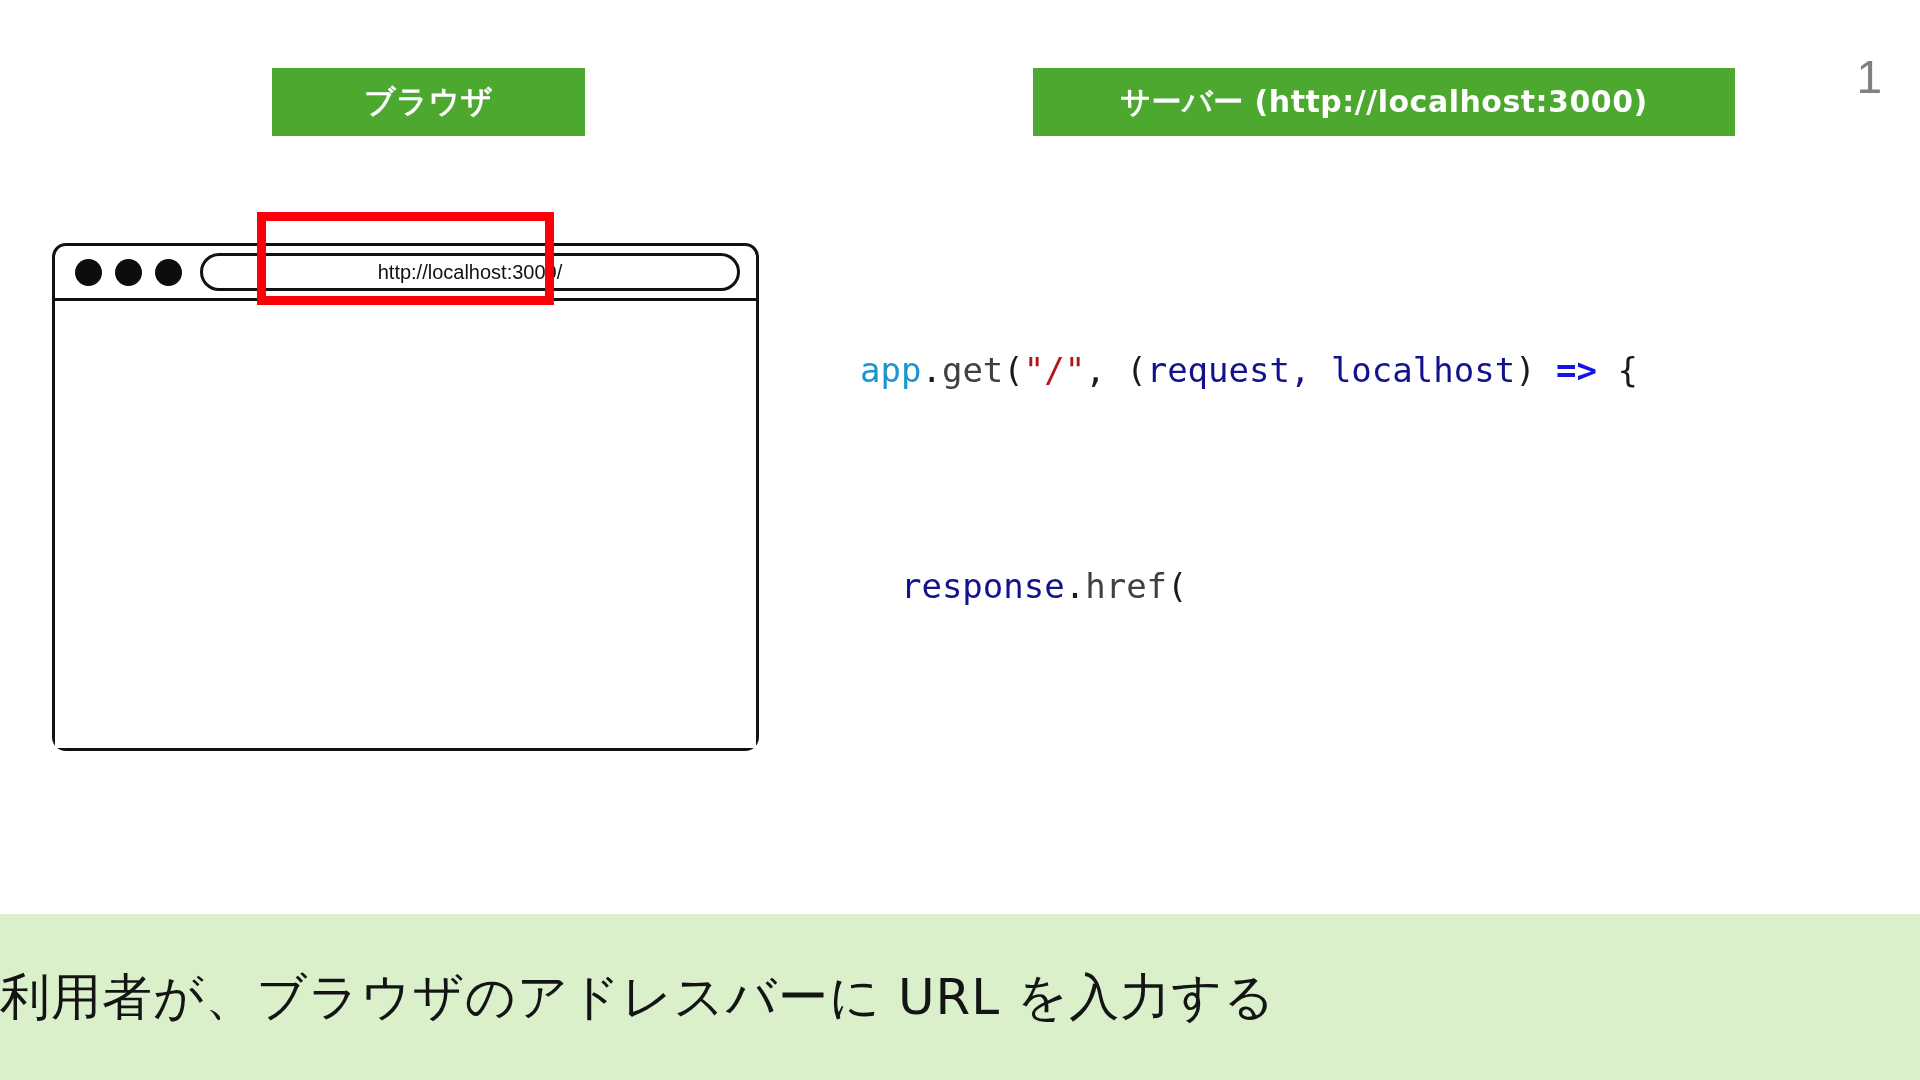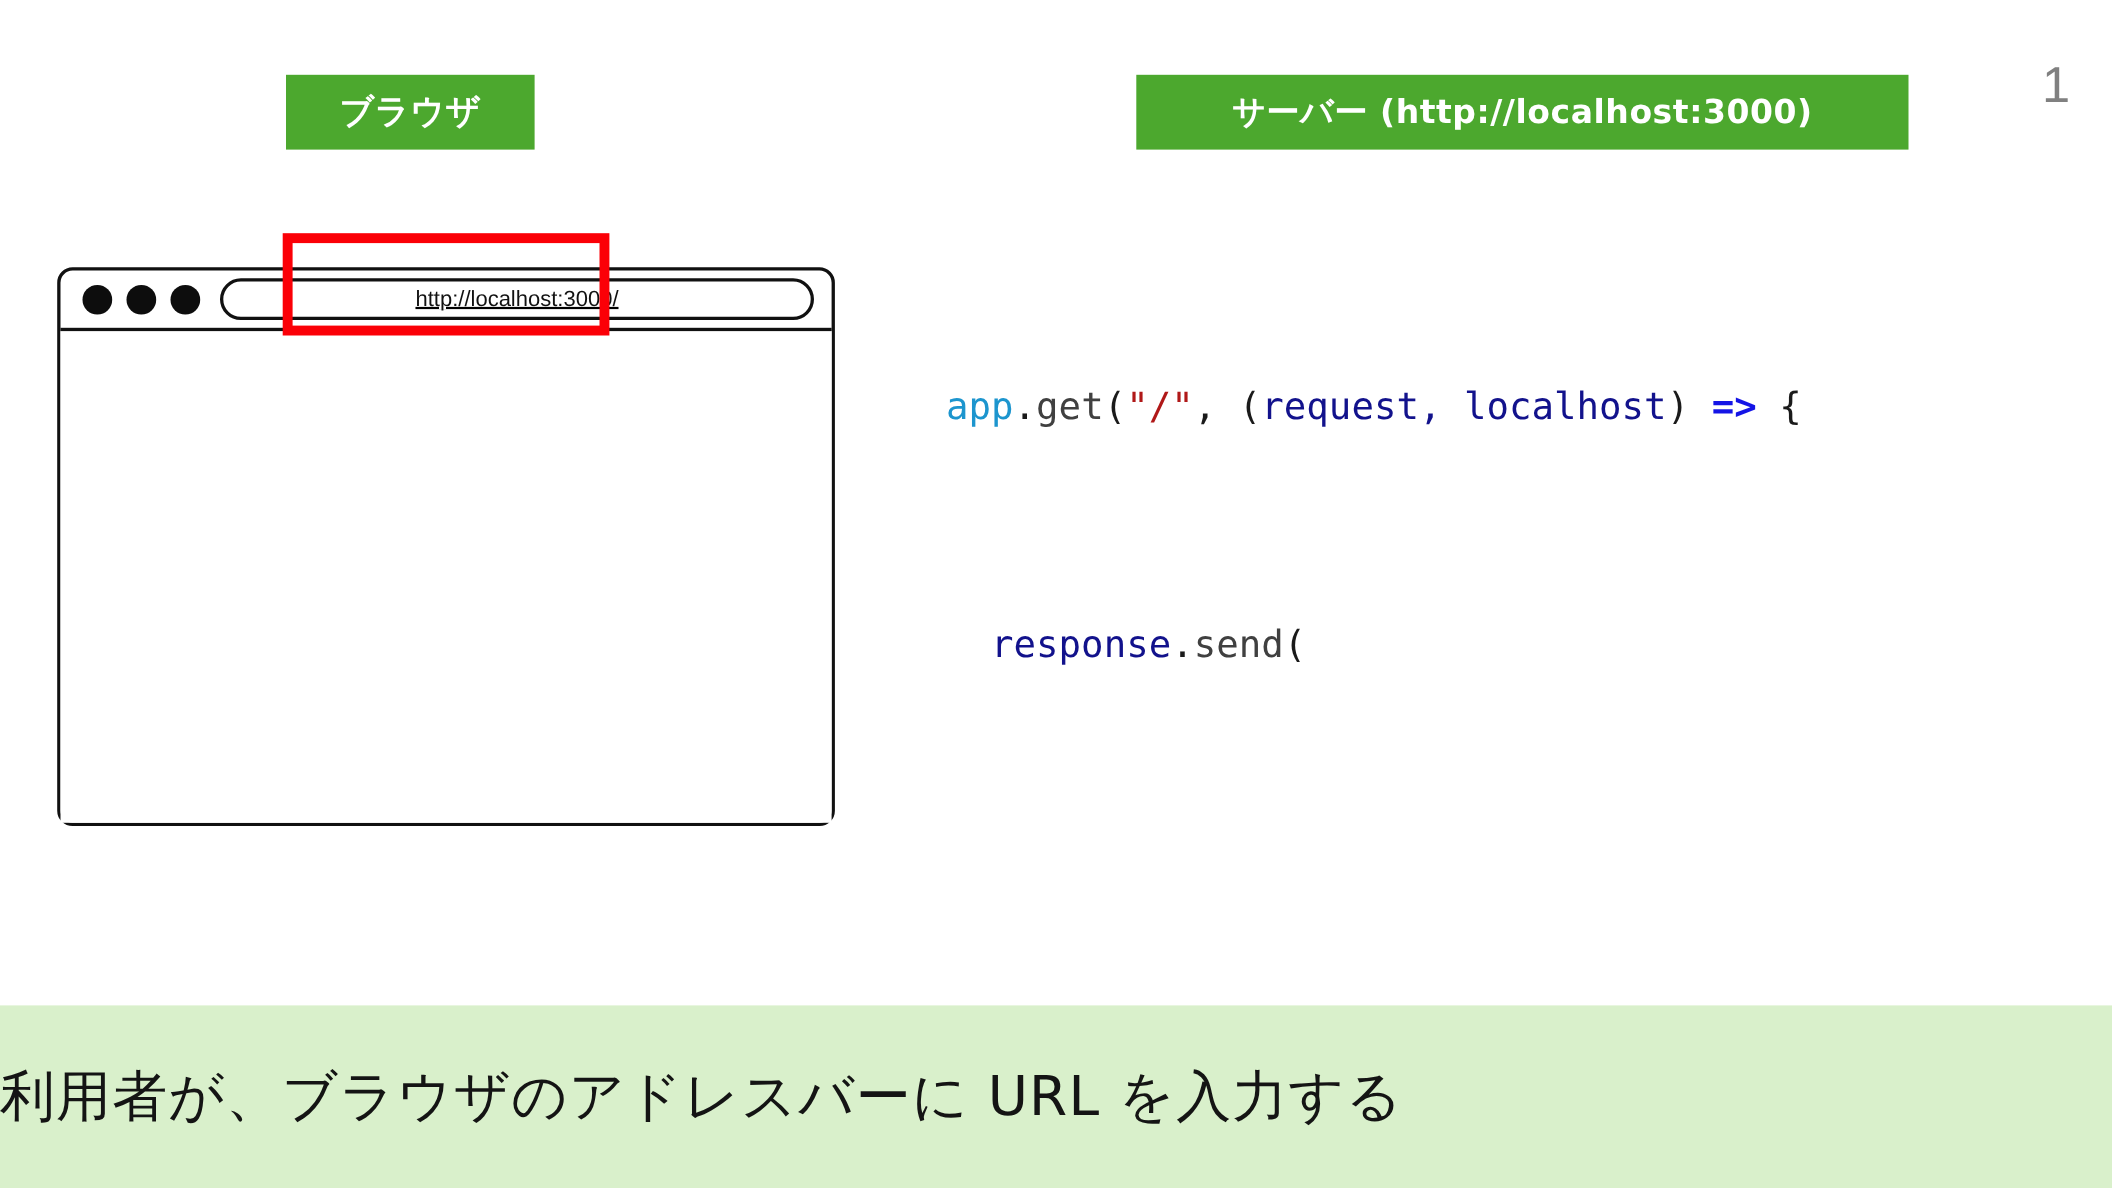--- a/index.html
+++ b/index.html
@@ -33,23 +33,23 @@
     background: #4CA82E;
     color: #ffffff;
     font-weight: bold;
     display: flex;
     align-items: center;
     justify-content: center;
     letter-spacing: 0.5px;
     font-family: "DejaVu Sans", "Liberation Sans", sans-serif;
   }
   #browser-header {
-    left: 260px;
+    left: 272px;
     top: 68px;
-    width: 226px;
+    width: 313px;
     height: 68px;
     font-size: 31px;
   }
   #server-header {
     left: 1033px;
     top: 68px;
     width: 702px;
     height: 68px;
     font-size: 30px;
   }
@@ -66,21 +66,20 @@
     box-sizing: border-box;
     background: #ffffff;
   }
   #browser-chrome {
     position: relative;
     height: 55px;
     border-bottom: 3px solid #111111;
     display: flex;
     align-items: center;
     box-sizing: border-box;
-    text-decoration: underline;
   }
   #browser-dots {
     display: flex;
     gap: 13px;
     margin-left: 20px;
   }
   .browser-dot {
     width: 27px;
     height: 27px;
     border-radius: 50%;
@@ -183,21 +182,21 @@
       <span id="address-bar-value" title="URL を入力">http://localhost:3000/</span>
     </div>
   </div>
   <div id="browser-viewport"></div>
 </div>
 
 <div id="url-highlight"></div>
 
 <div id="code-panel">
   <div class="code-line"><span class="tok-obj">app</span><span class="tok-punct">.</span><span class="tok-fn">get</span><span class="tok-punct">(</span><span class="tok-str">"/"</span><span class="tok-punct">, (</span><span class="tok-var">request, localhost</span><span class="tok-punct">) </span><span class="tok-arrow">=&gt;</span><span class="tok-punct"> {</span></div>
-  <div class="code-line"><span class="tok-punct">  </span><span class="tok-var">response</span><span class="tok-punct">.</span><span class="tok-fn">send</span><span class="tok-punct">(</span></div>
+  <div class="code-line"><span class="tok-punct">  </span><span class="tok-var">response</span><span class="tok-punct">.</span><span class="tok-fn">href</span><span class="tok-punct">(</span></div>
   <div class="code-line"><span class="tok-punct">    </span></div>
   <div class="code-line"><span class="tok-punct">  );</span></div>
   
   
   
   
 </div>
 
 <div id="caption-bar">
   <div id="caption-text">利用者が、ブラウザのアドレスバーに URL を入力する</div>

